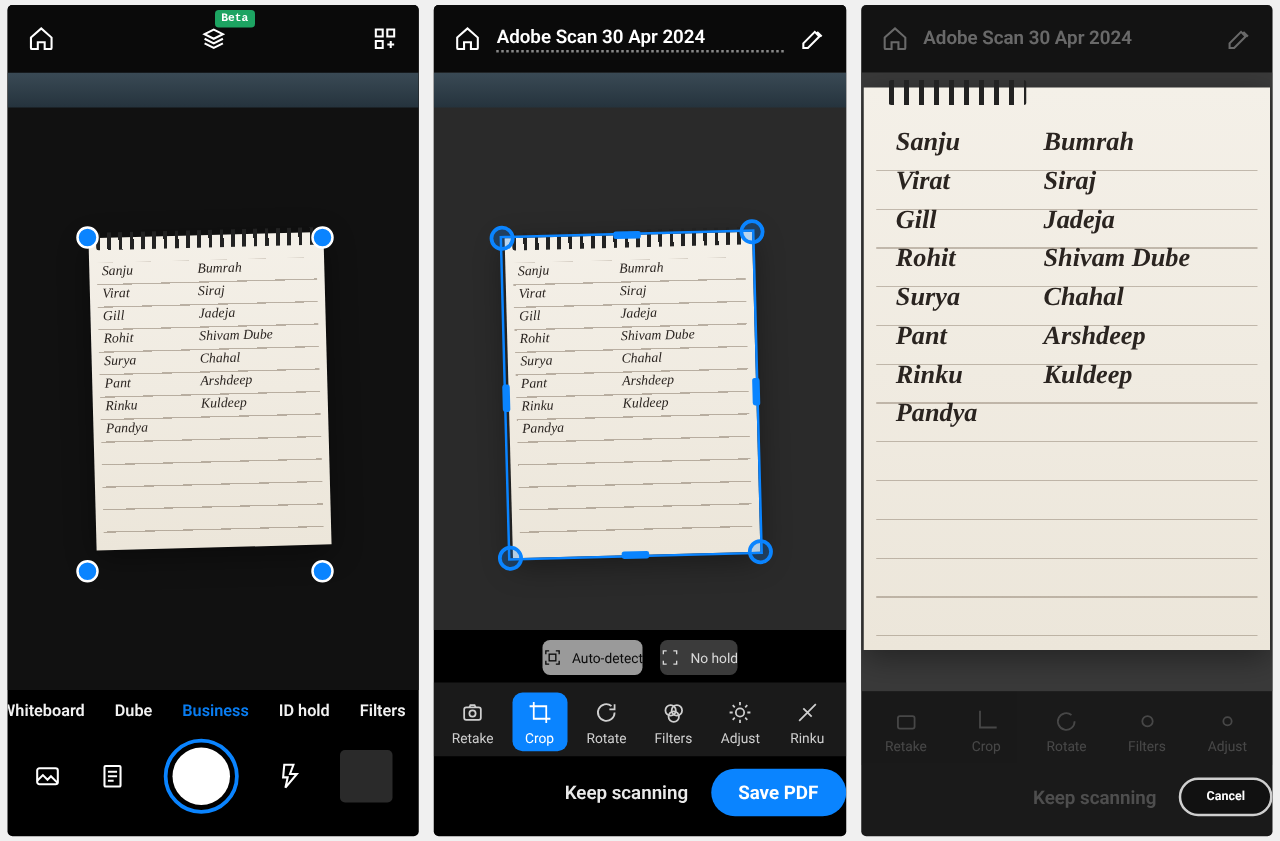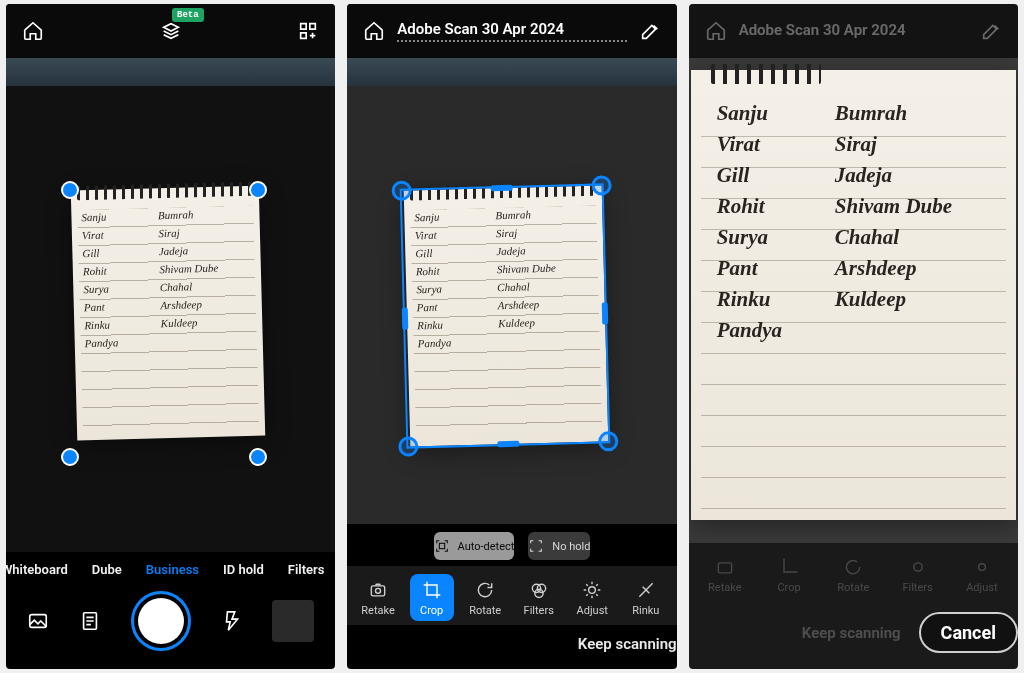--- a/index.html
+++ b/index.html
@@ -186,21 +186,21 @@
     display:flex; gap:18px; justify-content:flex-end; align-items:center;
     padding: 10px 0 16px 0; flex-shrink:0;
   }
   .action-row.dim .keep { opacity:0.25; }
   .keep { color:#eaeaea; font-size:15px; font-weight:600; }
   .save-btn {
     background:#0a84ff; color:#fff; font-size:15px; font-weight:700;
     padding: 10px 22px; border-radius: 22px;
   }
   .cancel-btn {
-    background:#111; color:#fff; font-size:18px; font-weight:700;
+    background:#111; color:#fff; font-size:10px; font-weight:700;
     padding: 8px 20px; border: 2px solid #cfcfcf; border-radius: 22px;
   }
   .p3-tools-area {
     position: relative; flex-shrink: 0;
   }
 </style>
 </head>
 <body>
 
 <div class="phone p1">
@@ -436,20 +436,21 @@
     <div class="tool">
       <span class="ticon"><svg viewBox="0 0 24 24">
             <path d="M4 20 20 4M8 8l8 8"></path>
           </svg></span>
       <span>Rinku</span>
     </div>
   </div>
 
   <div class="action-row">
     <span class="keep">Keep scanning</span>
+    <span class="save-btn">Save PDF</span>
   </div>
 </div>
 
 <div class="phone p3">
 
   <div class="topbar dim">
     <span class="ico">
       <svg viewBox="0 0 24 24">
           <path d="M3 11 12 3l9 8v9a1 1 0 0 1-1 1h-5v-6h-6v6H4a1 1 0 0 1-1-1Z"></path>
         </svg>

